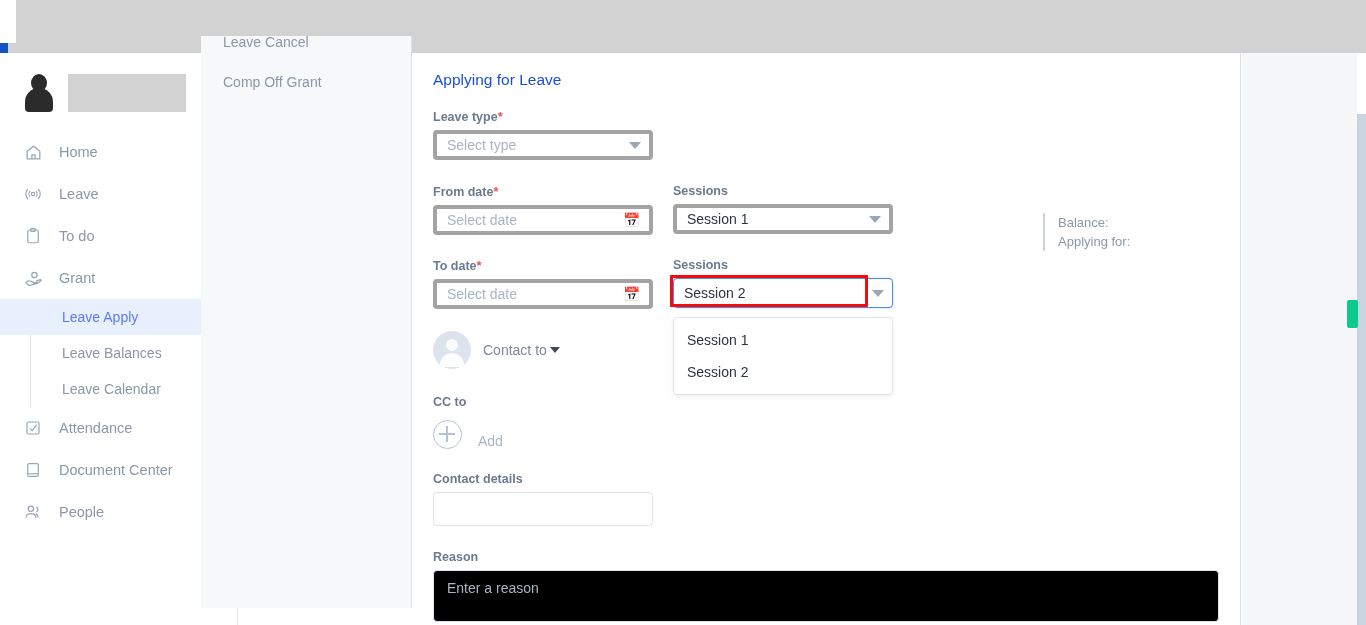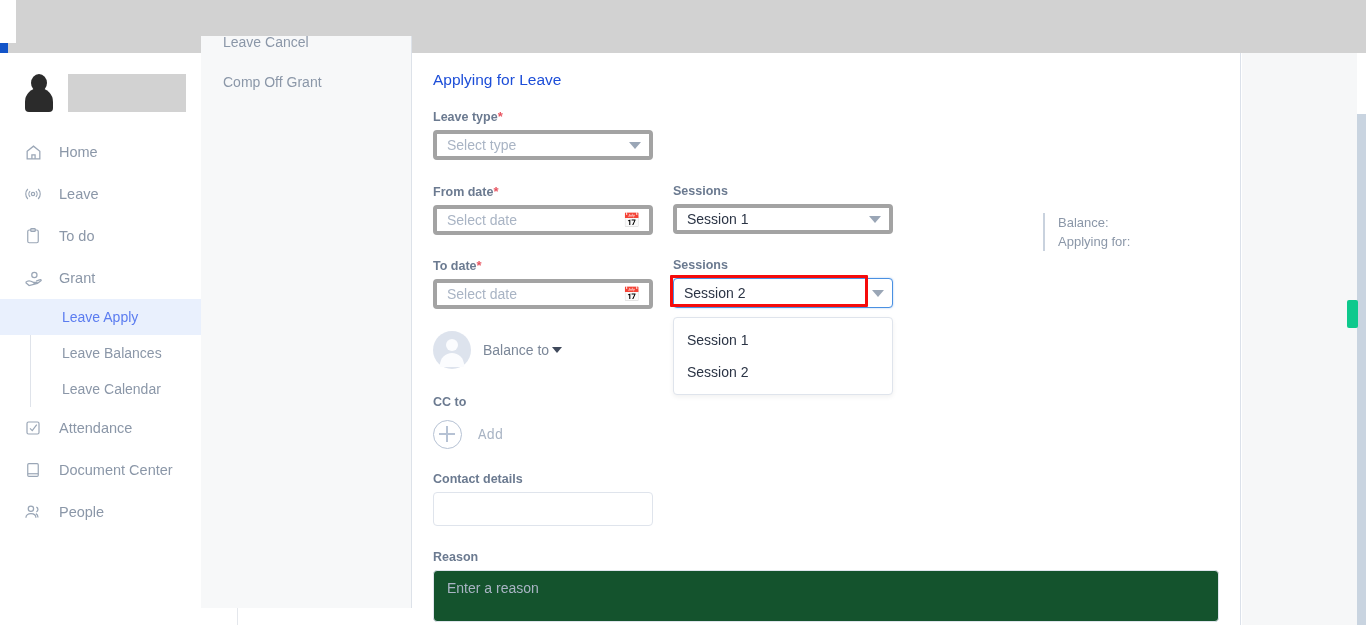--- a/index.html
+++ b/index.html
@@ -182,40 +182,40 @@
     margin-left: 12px; font-size: 14px; color: #7b8798;
     display: flex; align-items: center; cursor: pointer;
   }
   .applying-text .dn {
     margin-left: 3px; width: 0; height: 0;
     border-left: 5px solid transparent;
     border-right: 5px solid transparent;
     border-top: 6px solid #404a5c;
   }
 
-  .add-row { display: flex; align-items: center; font-family: Liberation Mono, monospace; }
+  .add-row { display: flex; align-items: flex-end; }
   .plus-circle {
     width: 29px; height: 29px; border-radius: 50%;
     border: 1.6px solid #b6c2d4; position: relative; cursor: pointer;
     flex: 0 0 auto;
   }
   .plus-circle::before, .plus-circle::after {
     content: ""; position: absolute; background: #b6c2d4;
   }
   .plus-circle::before { left: 5px; top: 12.2px; width: 16px; height: 1.8px; }
   .plus-circle::after  { top: 5px; left: 12.2px; height: 16px; width: 1.8px; }
   .add-label { margin-left: 16px; font-size: 14px; color: #a9b4c4; cursor: pointer; }
 
   .contact-box {
     width: 220px; height: 34px;
     border: 1px solid #dfe4ec; border-radius: 4px; background: #fff;
   }
   .reason-box {
     width: 786px; height: 52px;
-    border: 1px solid #dfe4ec; border-radius: 4px; background: #14532d;
+    border: 1px solid #dfe4ec; border-radius: 4px; background: #000000;
     padding: 9px 0 0 13px; font-size: 14px; color: #a9b4c4;
   }
 
   
   .balance-block {
     position: absolute; left: 1043px; top: 213px;
     padding-left: 13px;
     border-left: 2px solid #c9d2de;
     font-size: 13px; color: #8b97a8; line-height: 19px;
   }
@@ -428,21 +428,21 @@
         </div>
       </div>
     </div>
 
     <div class="row applying-row" style="left:21px; top:278px;">
       <div class="av-circle">
         <div class="h"></div>
           <div class="b"></div>
       </div>
       <div class="applying-text">
-        <span>Balance to</span>
+        <span>Contact to</span>
         <span class="dn"></span>
       </div>
     </div>
 
     <div class="row" style="left:21px; top:342px;">
       <div class="field-label" style="margin-bottom:11px;">CC to</div>
       <div class="add-row">
         <div class="plus-circle"></div>
         <div class="add-label">Add</div>
       </div>

